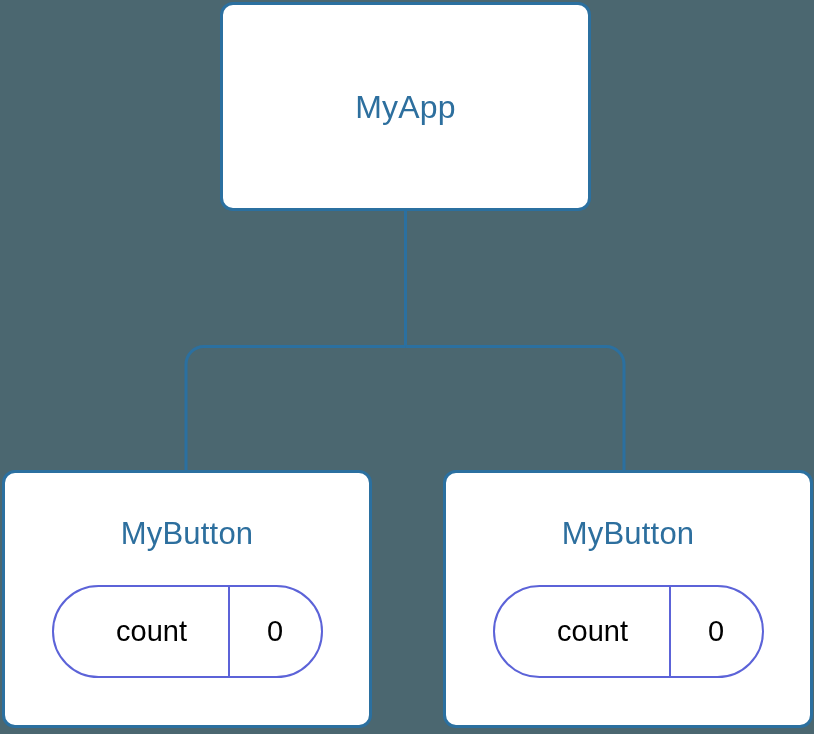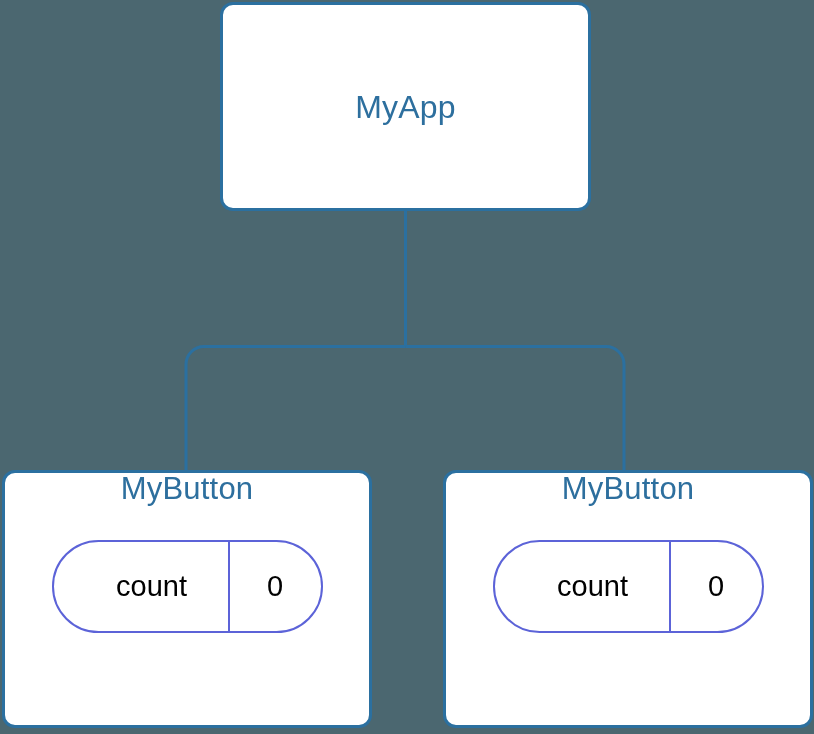--- a/index.html
+++ b/index.html
@@ -61,20 +61,21 @@
     justify-content: center;
   }
   #node-root .node-title {
     font-size: 32px;
   }
 
   
   .node-child {
     top: 470px;
     height: 258px;
+    padding-top: 45px;
   }
   #node-child-0 {
     left: 2px;
     width: 370px;
   }
   #node-child-1 {
     left: 443px;
     width: 370px;
   }
 

